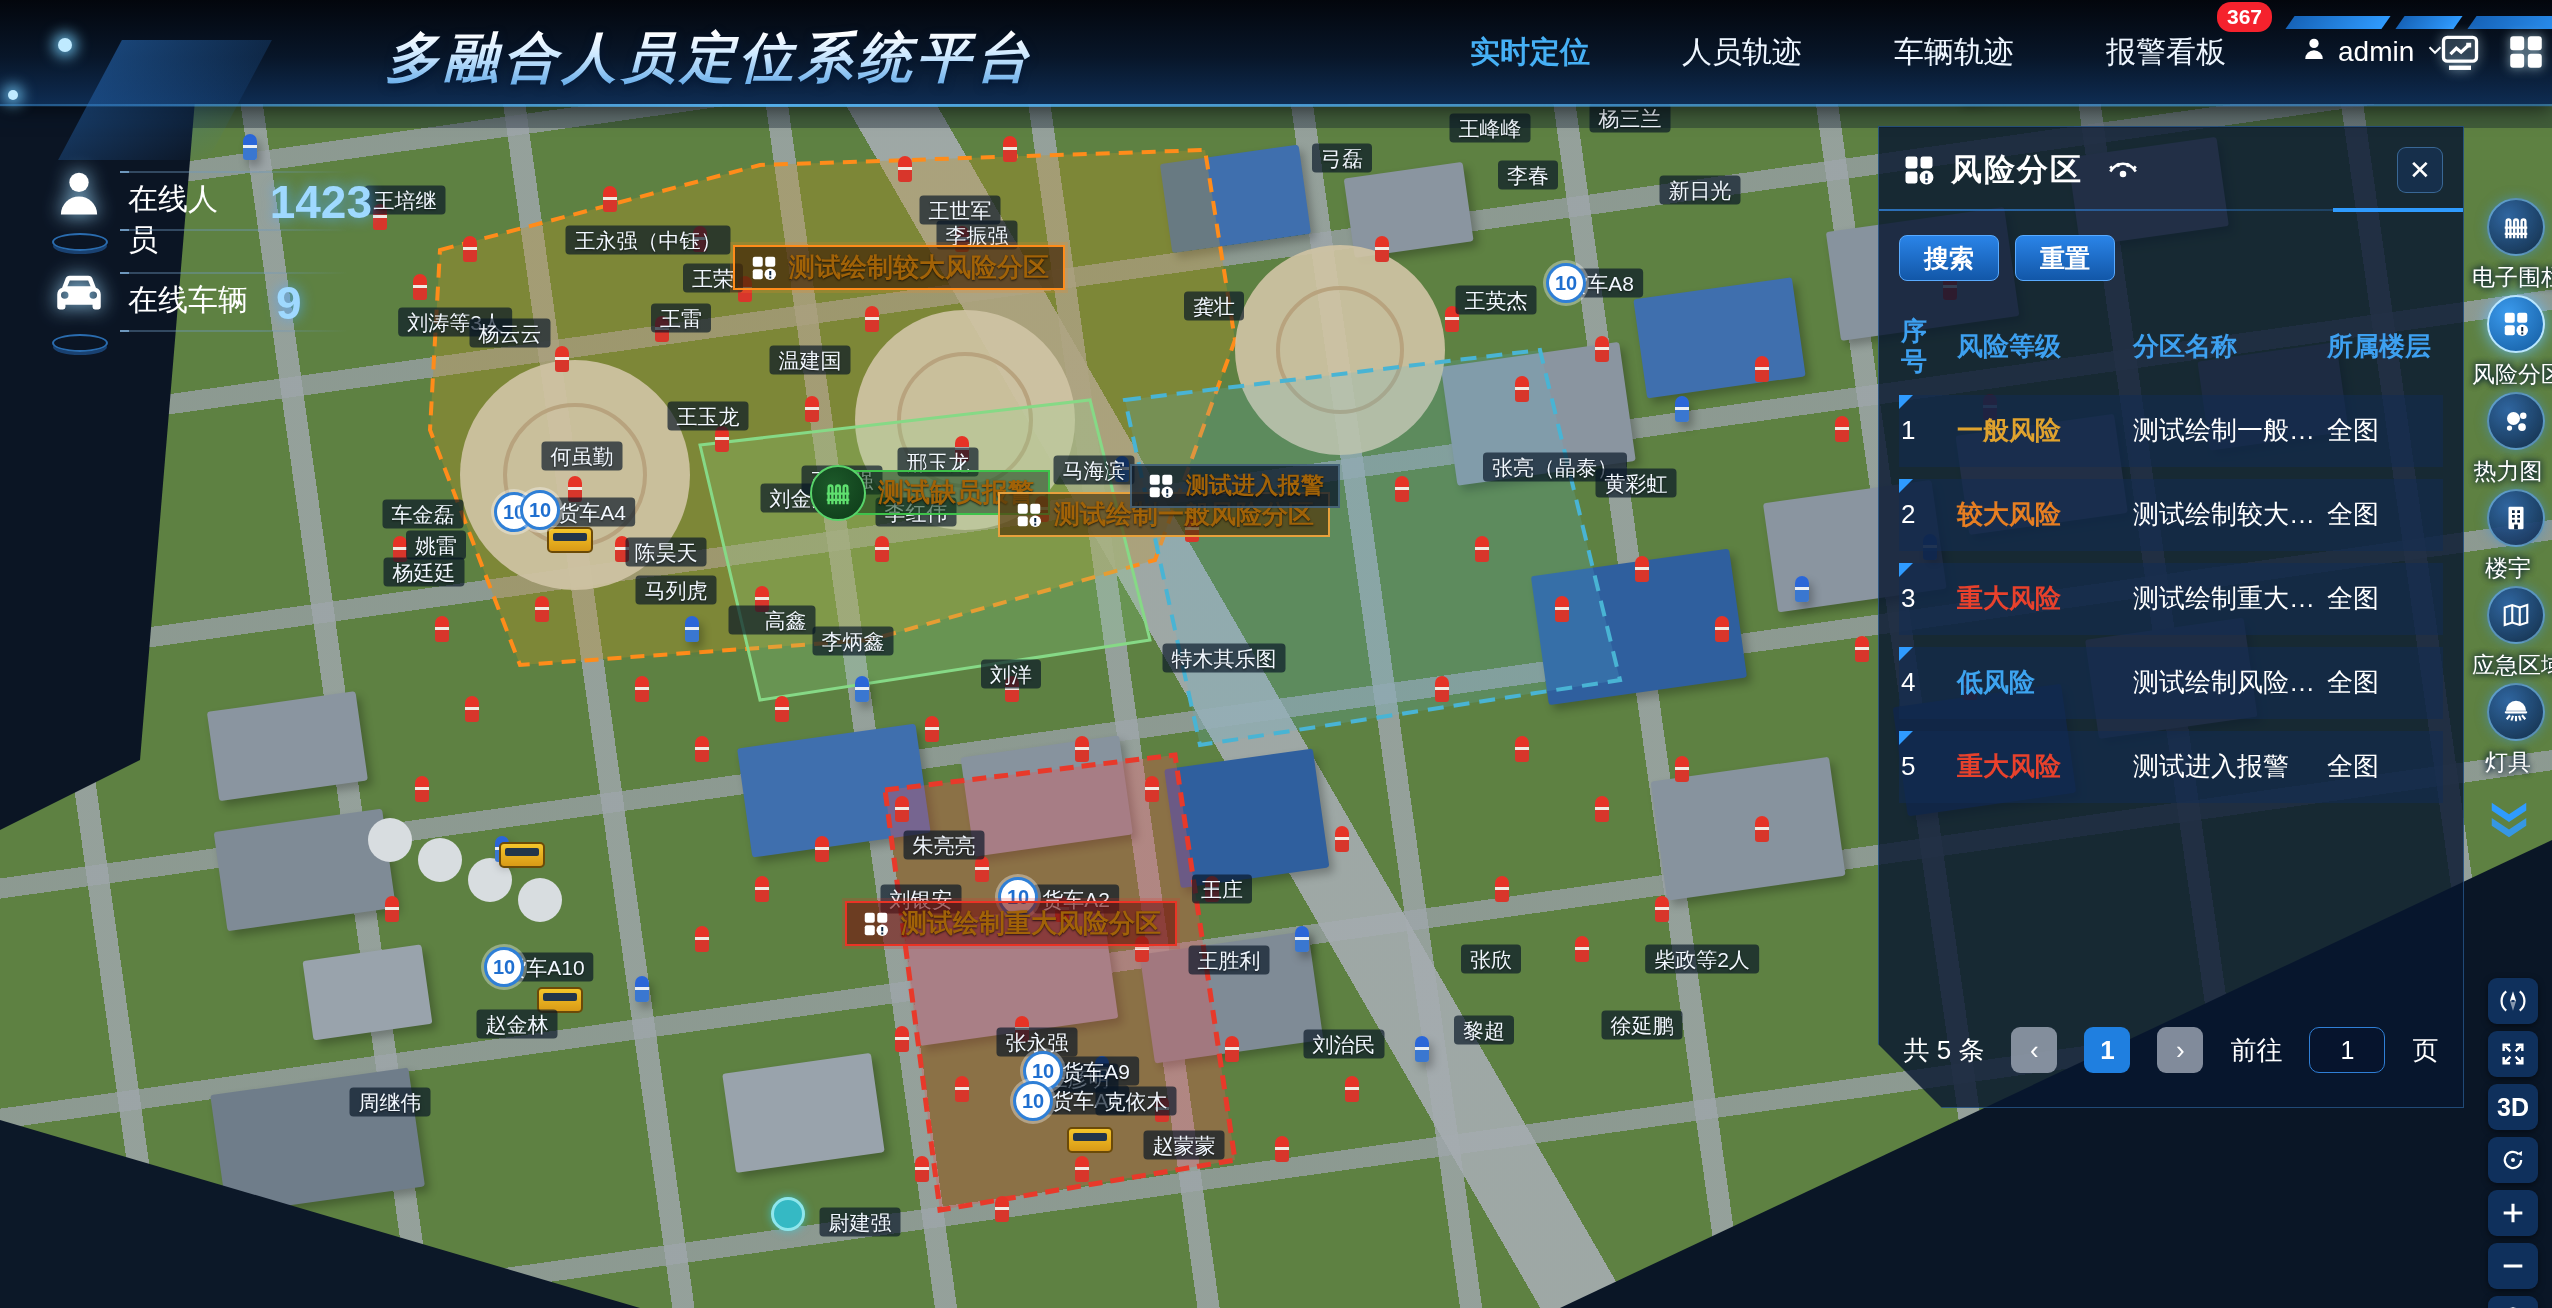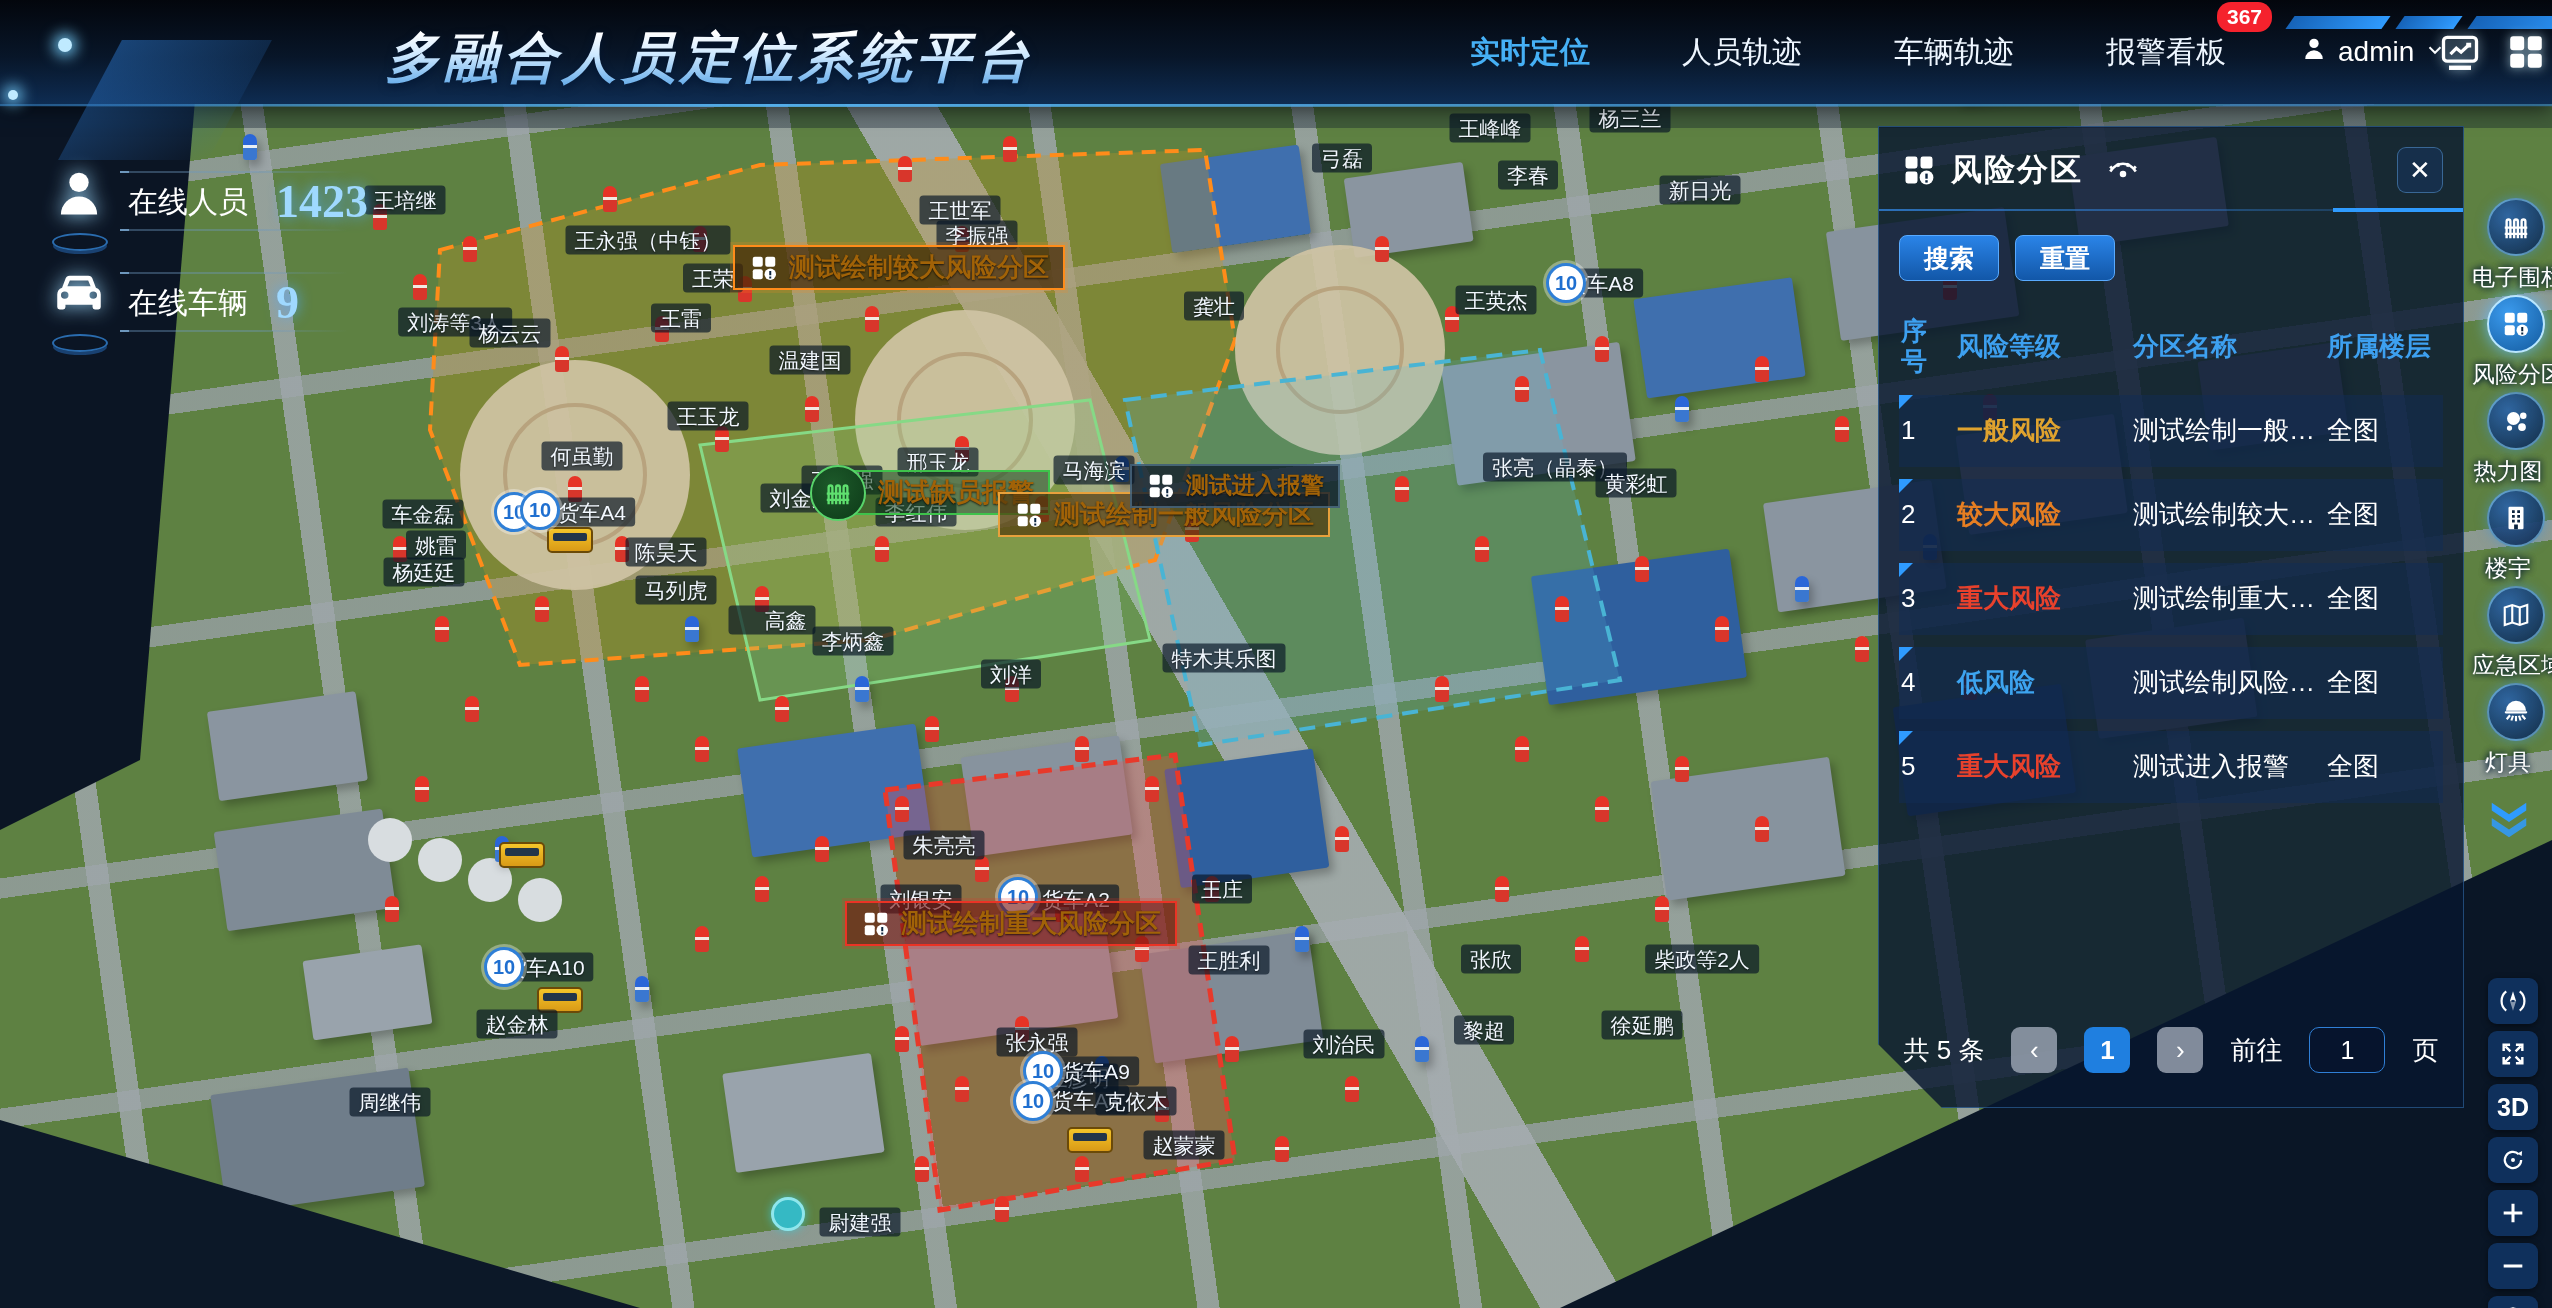--- a/index.html
+++ b/index.html
@@ -90,21 +90,21 @@
   
   .stat { position:absolute; left:42px; width:330px; height:60px; z-index:30; }
   .stat::before, .stat::after { content:""; position:absolute; left:78px; width:228px; height:2px;
     background:linear-gradient(90deg,#6d97bd 0 9px, rgba(109,151,189,.4) 9px 60%, transparent); }
   .stat::before { top:0; } .stat::after { bottom:0; }
   .stat .sicon { position:absolute; left:6px; top:-6px; width:62px; height:58px; color:#fff;
     filter:drop-shadow(0 0 10px rgba(160,220,255,.95)); }
   .stat .sicon svg { width:100%; height:100%; }
   .stat .rings { position:absolute; left:10px; bottom:-20px; width:56px; height:18px;
     border:2px solid rgba(50,130,210,.8); border-radius:50%; box-shadow:0 4px 0 -1px rgba(40,110,190,.5); }
-  .stat .srow { position:absolute; left:86px; top:8px; display:flex; align-items:center; gap:28px;font-family:Liberation Serif, serif; }
+  .stat .srow { position:absolute; left:86px; top:8px; display:flex; align-items:flex-start; gap:28px; }
   .stat .slabel { color:#fff; font-size:30px; }
   .stat .svalue { color:#9fd9ff; font-size:46px; font-weight:800; line-height:1;
     text-shadow:0 0 14px rgba(80,170,255,.85); }
 
   
   #panel { position:absolute; left:1878px; top:126px; width:586px; height:982px; z-index:35;
     background:rgba(7,22,48,.82); border:1px solid rgba(70,150,230,.4);
     clip-path:polygon(0 0,100% 0,100% 100%,64px 100%,0 calc(100% - 64px));
     box-shadow:0 0 30px rgba(0,0,0,.5); }
   .p-head { display:flex; align-items:center; gap:14px; padding:20px 20px 16px 22px; }

